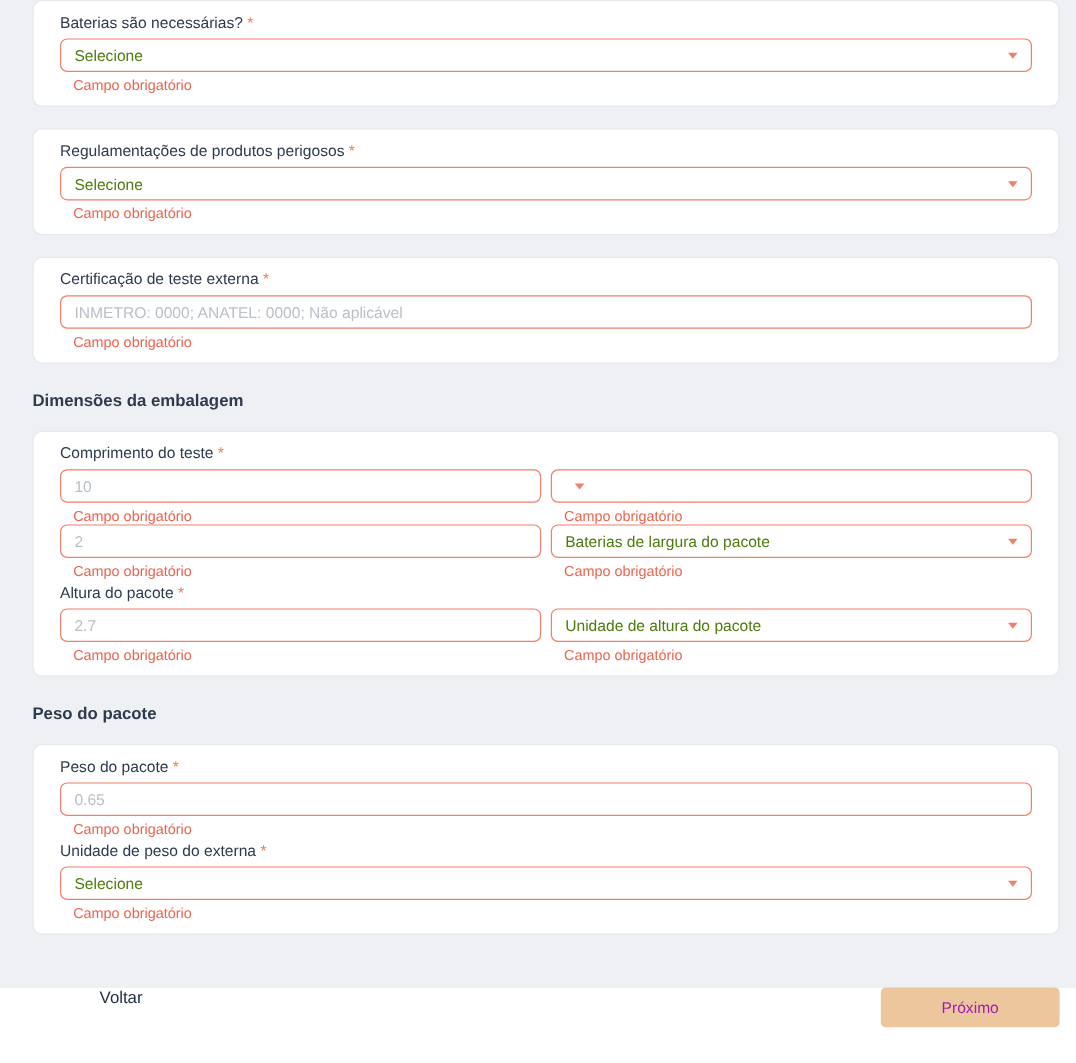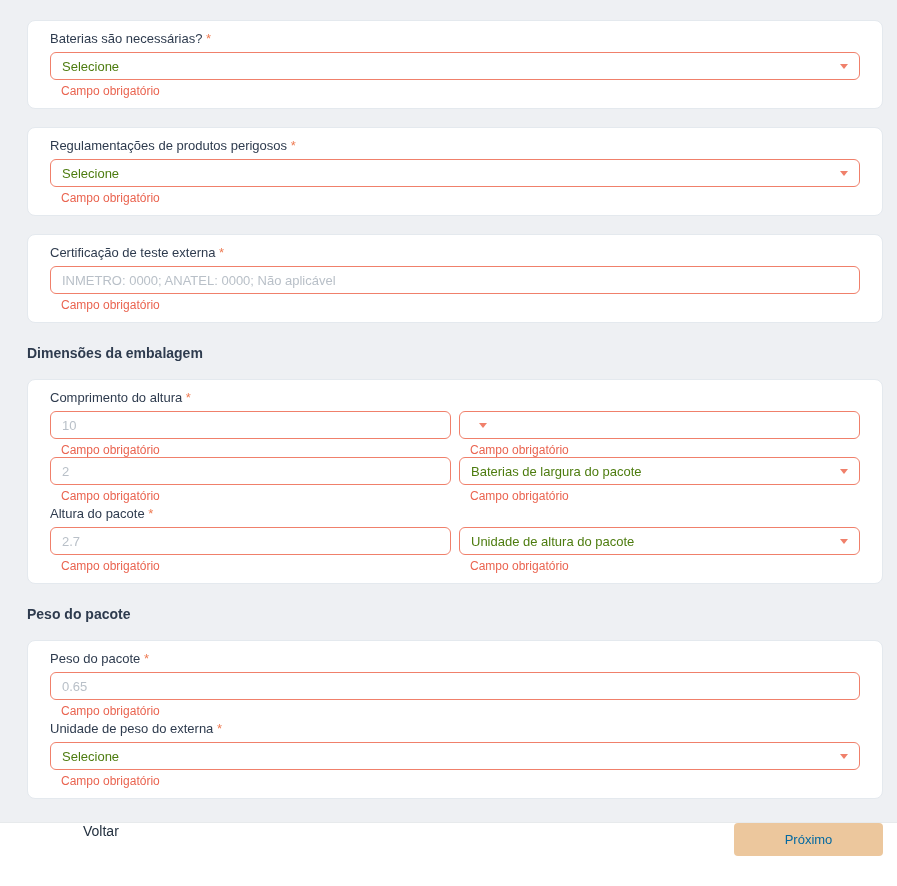--- a/index.html
+++ b/index.html
@@ -4,21 +4,21 @@
 <style>
   * { margin: 0; padding: 0; box-sizing: border-box; }
   html, body { width: 897px; height: 886px; }
   body {
     font-family: "Liberation Sans", "DejaVu Sans", sans-serif;
     background: #eef0f3;
     color: #2e3b4e;
     overflow: hidden;
   }
   .page { width: 897px; height: 886px; display: flex; flex-direction: column; }
-  .content { flex: 1; padding: 20px 14px 0 27px; overflow: hidden; }
+  .content { flex: 1; padding: 0 14px 0 27px; overflow: hidden; }
 
   .card {
     background: #ffffff;
     border: 1px solid #e4e9ee;
     border-radius: 8px;
     padding: 10px 22px;
     margin-bottom: 18px;
   }
 
   .label {
@@ -95,21 +95,21 @@
   .back-link {
     font-size: 14px;
     color: #23303f;
     cursor: pointer;
   }
   .next-button {
     margin-left: auto;
     width: 149px;
     height: 33px;
     background: #ecc79d;
-    color: #0369a1;
+    color: #a21caf;
     font-size: 13px;
     font-family: "Liberation Sans", "DejaVu Sans", sans-serif;
     border: none;
     border-radius: 4px;
     cursor: default;
   }
 </style>
 </head>
 <body>
 
@@ -144,21 +144,21 @@
         <input class="textbox" type="text" placeholder="INMETRO: 0000; ANATEL: 0000; Não aplicável" style="">
         <div class="error">Campo obrigatório</div>
       </div>
     </section>
 
     <h2 class="section-title">Dimensões da embalagem</h2>
 
     <section class="card">
 
       <div class="field">
-        <div class="label"><span>Comprimento do altura</span> <span class="req">*</span></div>
+        <div class="label"><span>Comprimento do teste</span> <span class="req">*</span></div>
         <div class="row2">
           <div class="col">
             <input class="textbox" type="text" placeholder="10" style="">
             <div class="error">Campo obrigatório</div>
           </div>
           <div class="col">
             <div class="control">
               <span class="caret"></span>
             </div>
             <div class="error">Campo obrigatório</div>

